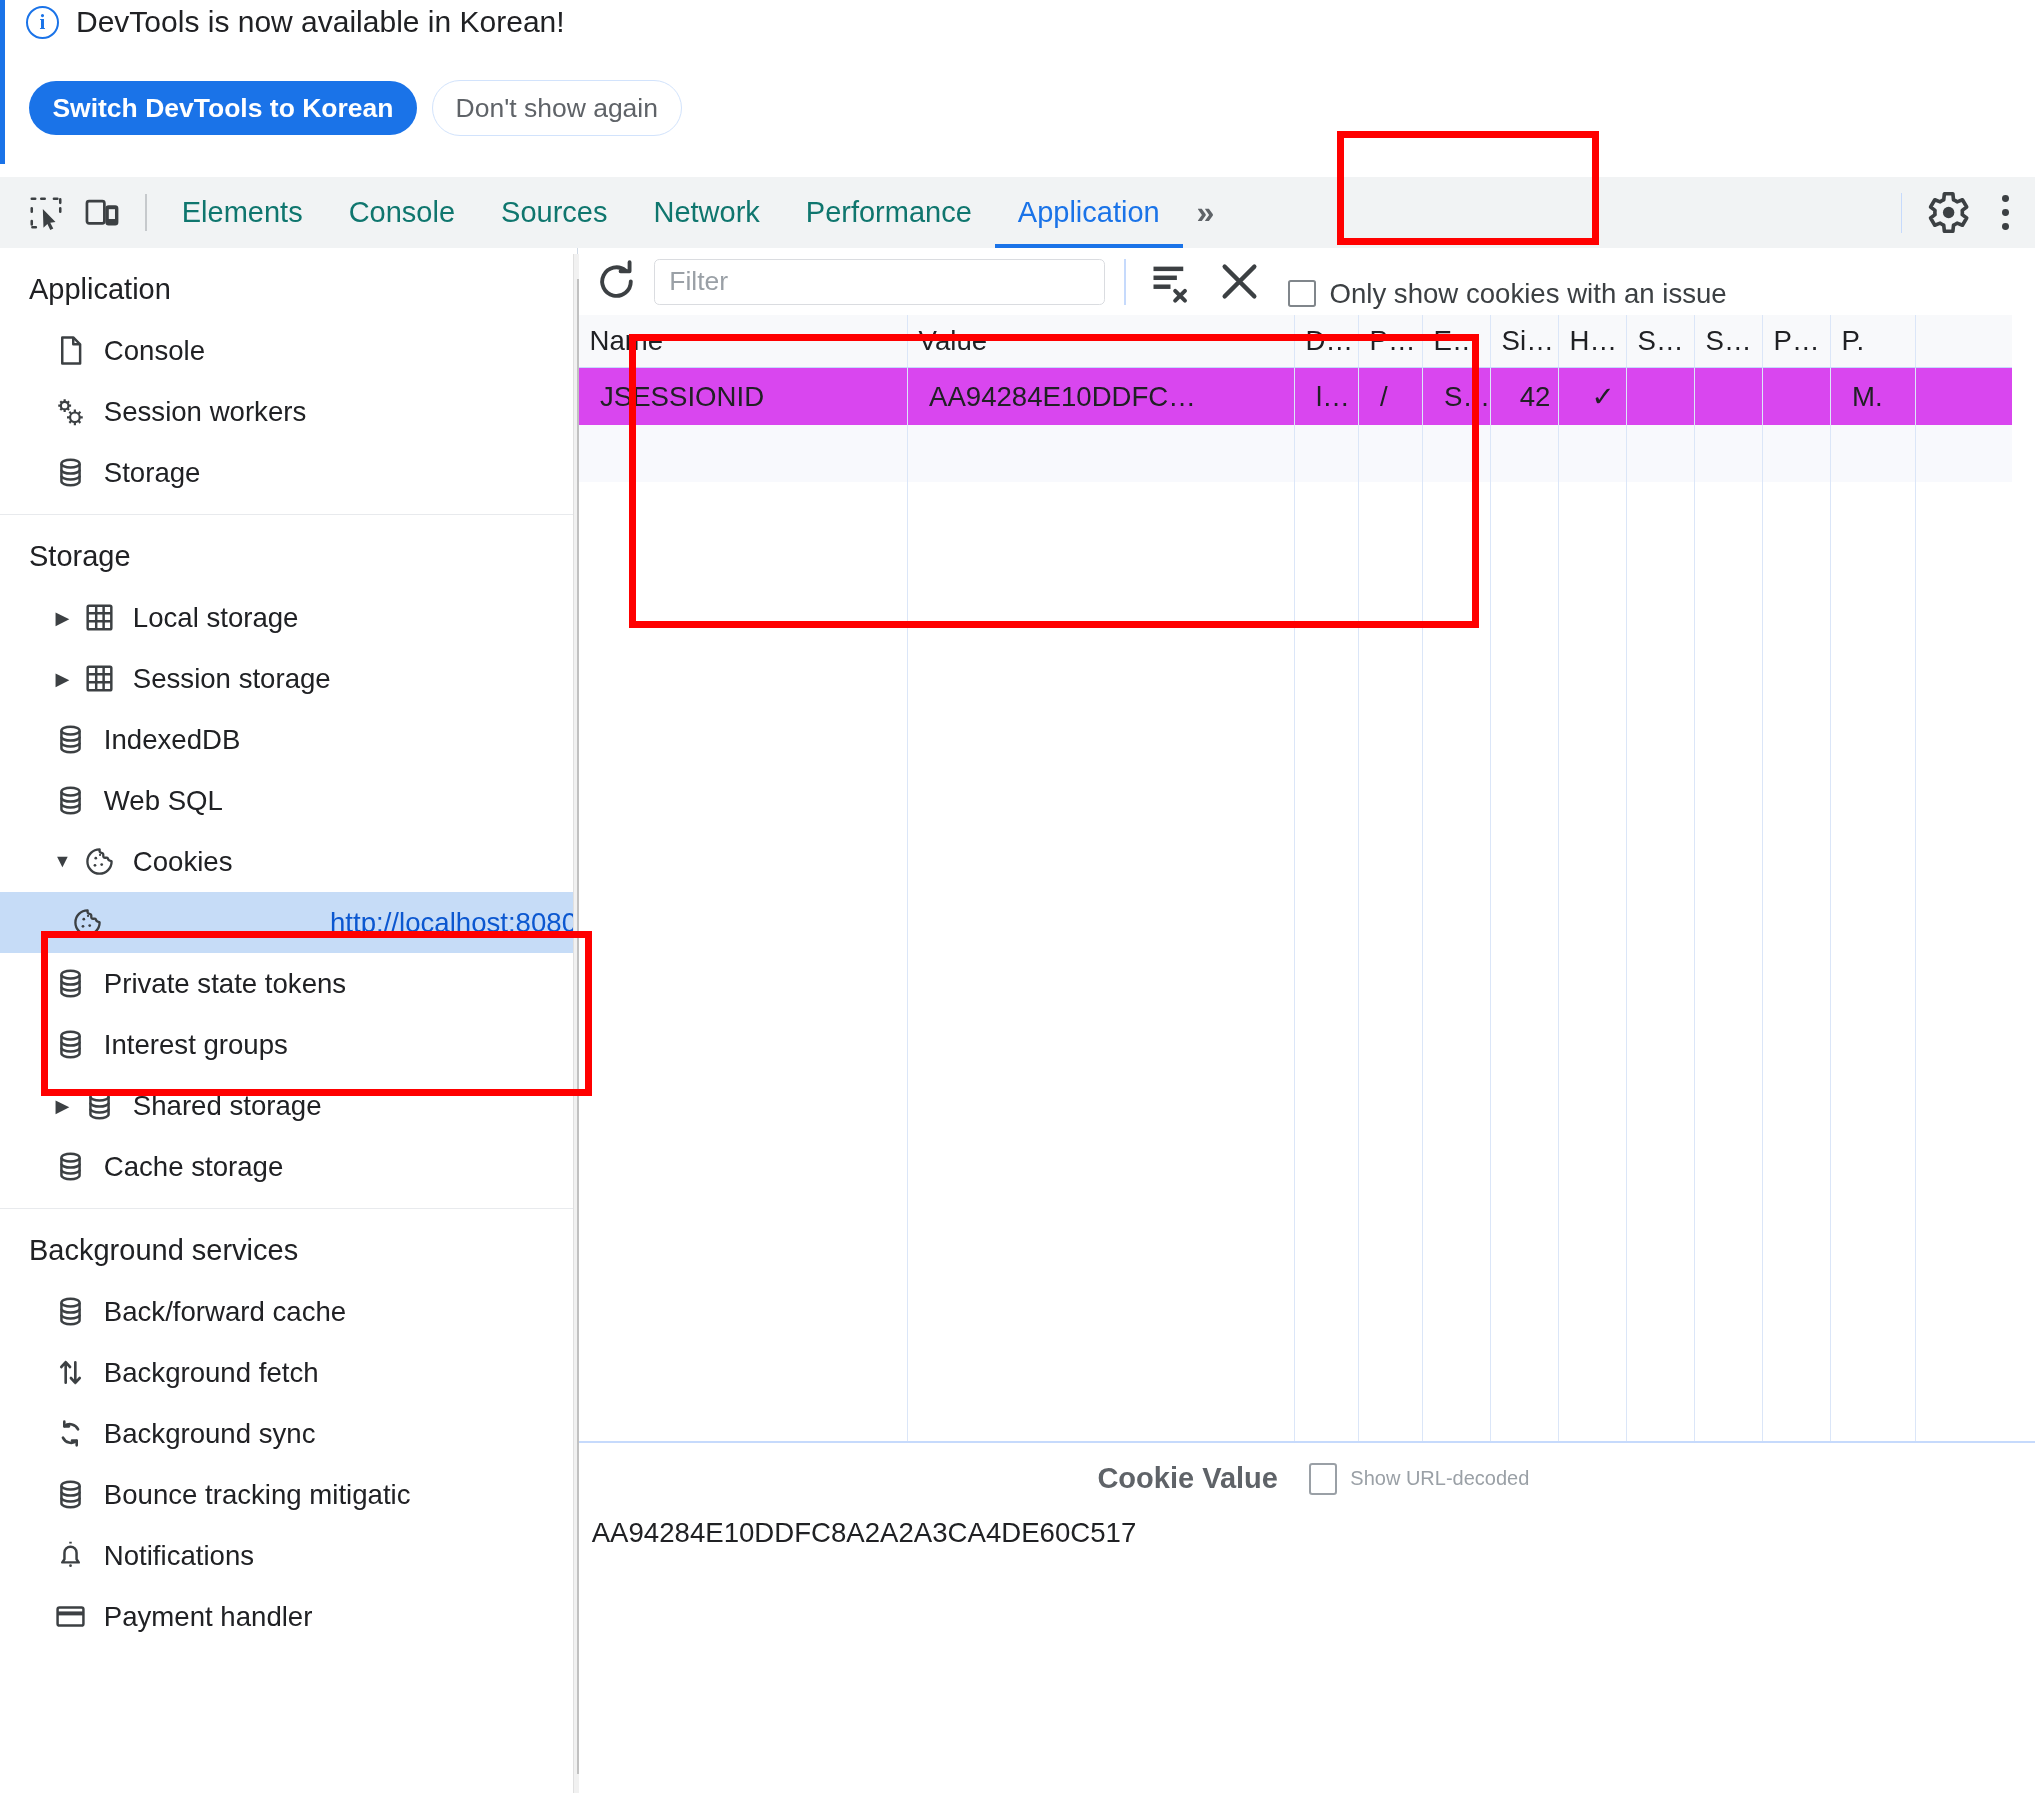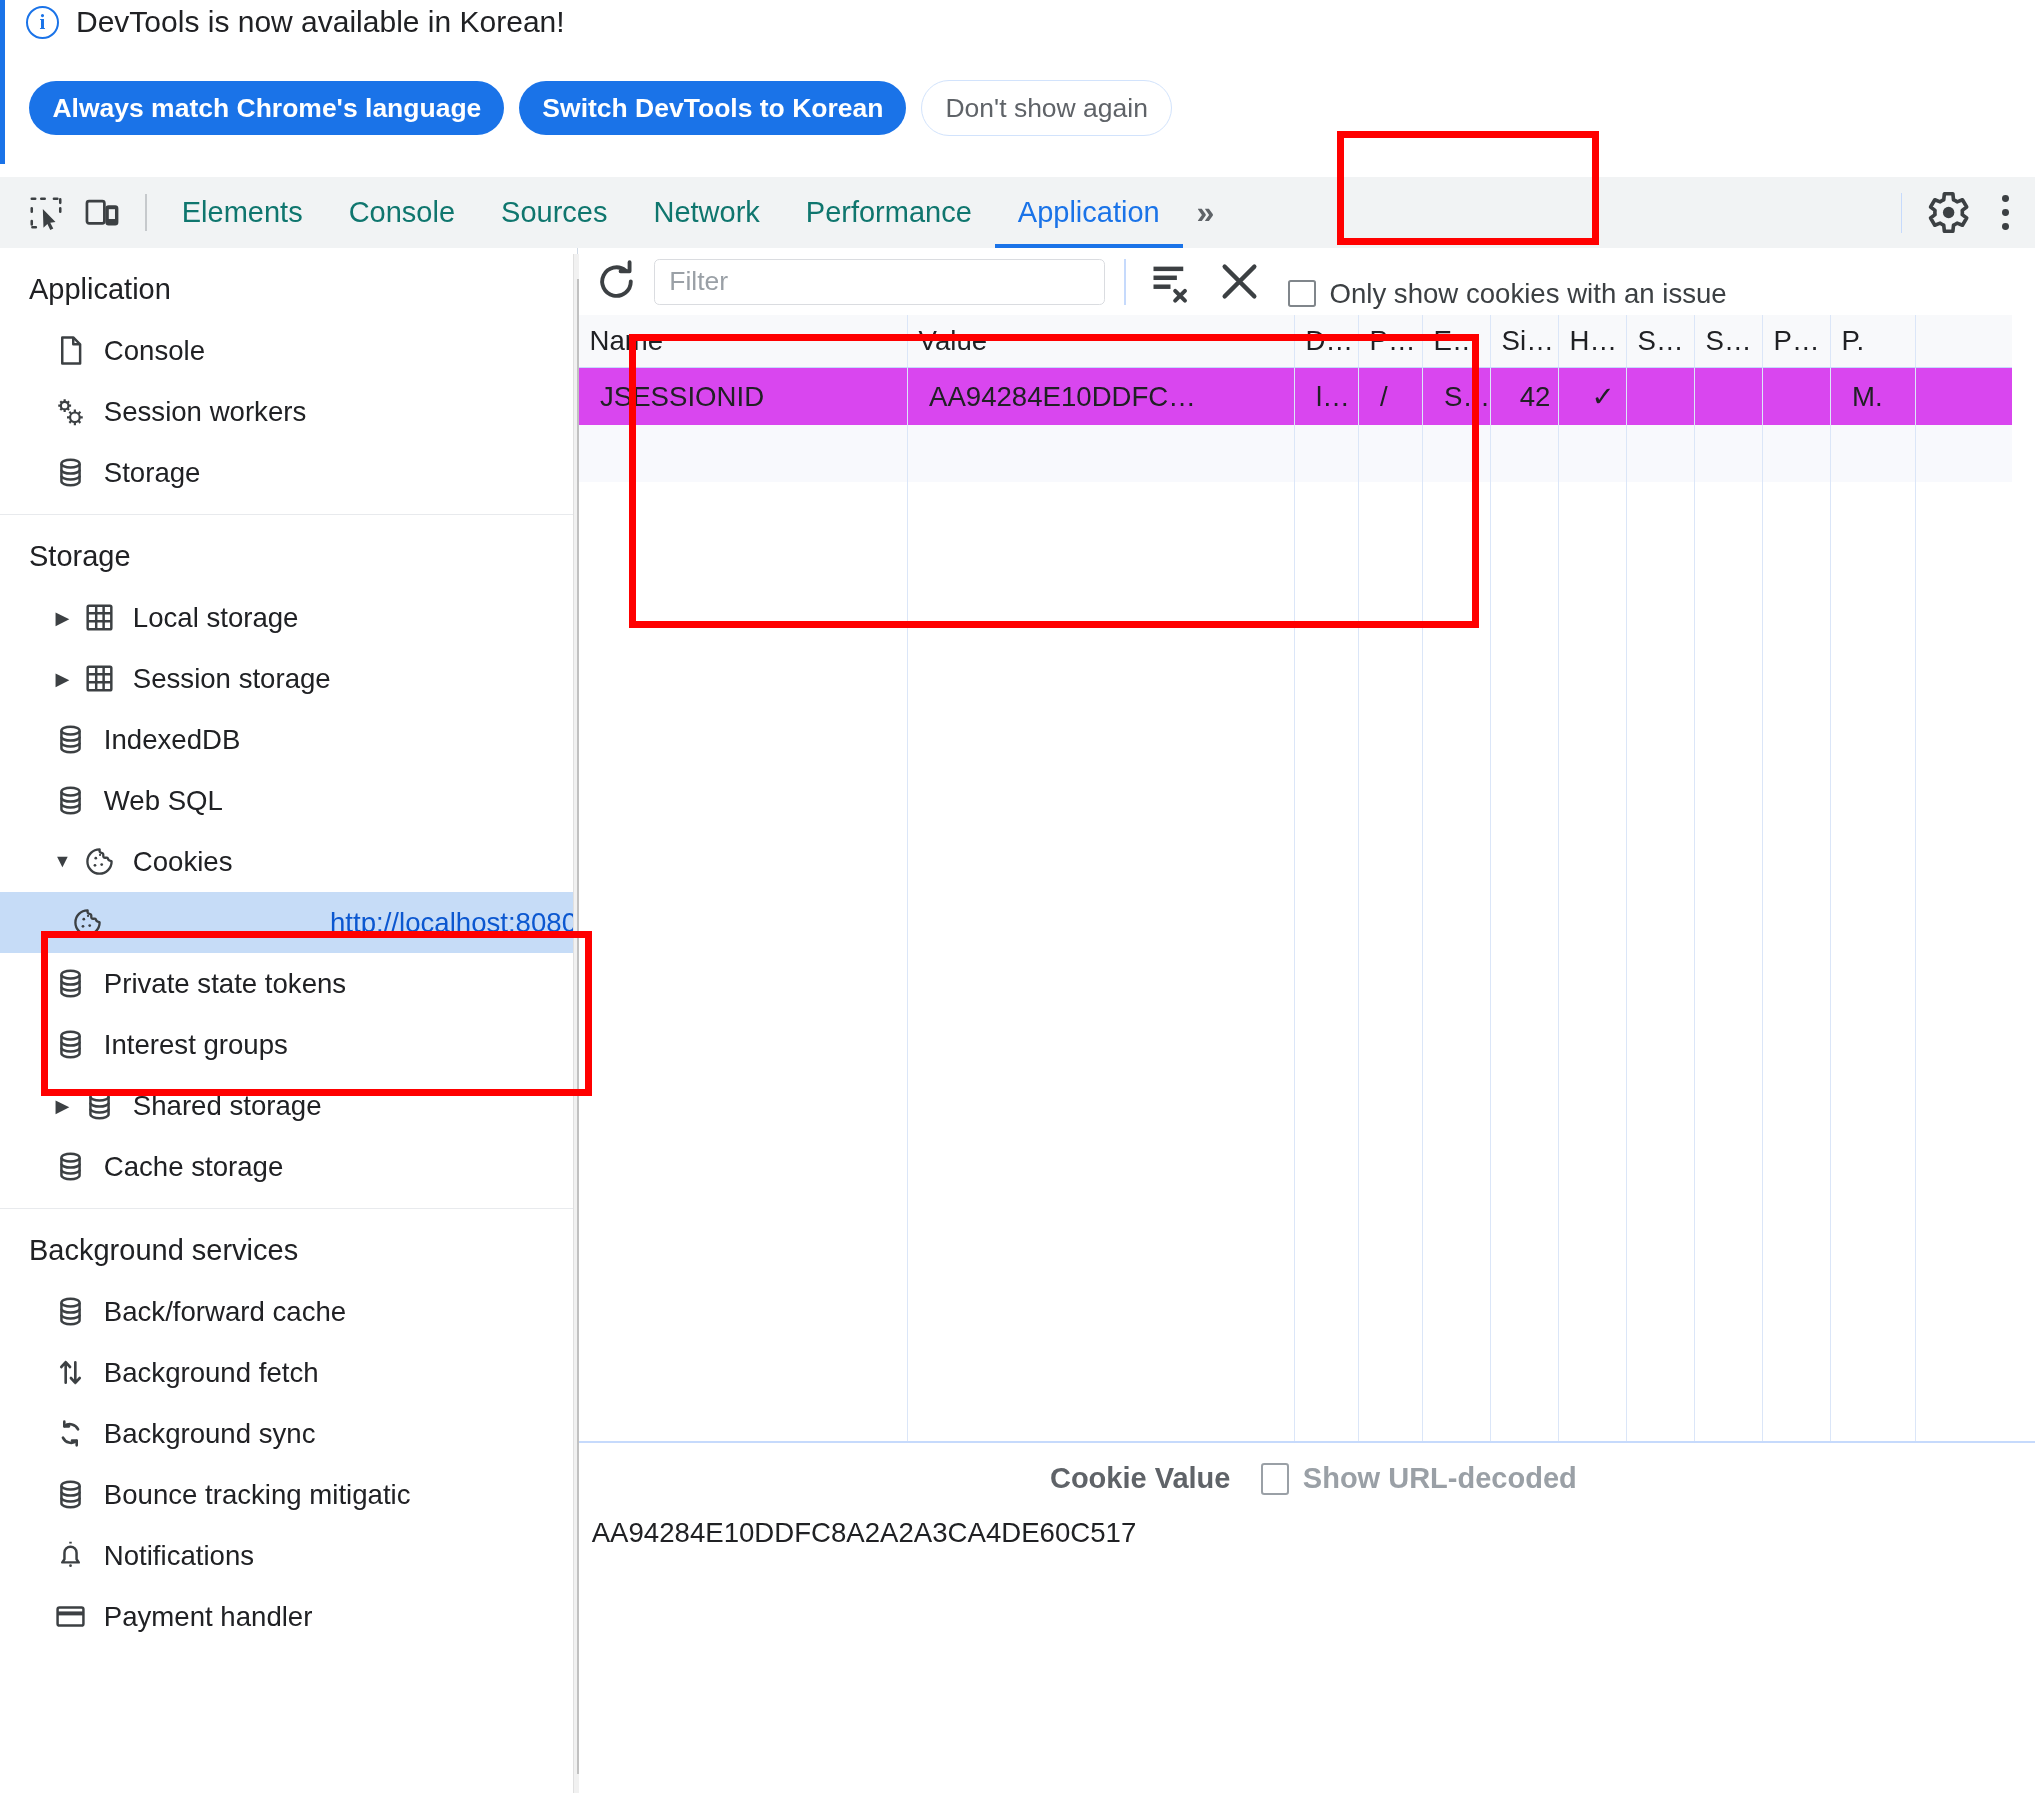--- a/index.html
+++ b/index.html
@@ -129,21 +129,21 @@
 
   
   .cv-pane {
     position: absolute; left: 0; top: 1193px; width: 1456px; height: 352px;
     border-top: 2.7px solid #c6dafc; background: #ffffff; padding: 19px 0 0 12.7px;
   }
   .cv-head { display: flex; align-items: center; justify-content: center; }
   .cv-title { font-size: 29px; color: #5f6368; font-weight: bold; }
   .cv-chk { display: flex; align-items: center; margin-left: 31px; cursor: pointer; }
   .cv-chkbox { width: 27.6px; height: 32px; border: 2.1px solid #9aa0a6; border-radius: 3.2px; background:#fff; flex:none; }
-  .cv-chk-label { font-size: 29px; color: #9aa0a6; margin-left: 13.8px; white-space: nowrap; font-weight: bold; }
+  .cv-chk-label { font-size: 20px; color: #9aa0a6; margin-left: 13.8px; white-space: nowrap; }
   .cv-value { font-size: 27.6px; color: #202124; margin-top: 22px; }
 
   
   .vscroll {
     position: absolute; left: 573px; top: 254px; width: 35px; height: 1539px;
     background: #f1f1f1; border-left: 1.1px solid #e0e0e0;
   }
   .vscroll .thumb {
     position: absolute; left: 3.2px; top: 25.4px; width: 29px; height: 1495px; background: #c1c1c1;
   }
@@ -162,21 +162,20 @@
 <body>
 
 <div id="app">
 
   <div class="notif">
     <div class="notif-row1">
       <div class="info-icon">i</div>
       <div class="notif-text">DevTools is now available in Korean!</div>
     </div>
     <div class="notif-row2">
-      <button class="btn-primary">Always match Chrome's language</button>
       <button class="btn-primary">Switch DevTools to Korean</button>
       <button class="btn-ghost">Don't show again</button>
     </div>
   </div>
 
   <div class="tabbar">
     <div class="tb-icons">
       <div class="tb-icon">
         <svg width="38" height="38" viewBox="0 0 24 24">
           <path d="M3 3h4M9 3h4M17 3h4v3M3 9v4M21 9v4M3 17v4h3" stroke="#3c4043" stroke-width="1.6" fill="none" stroke-linecap="round" stroke-dasharray="2.2 2.2"></path>

